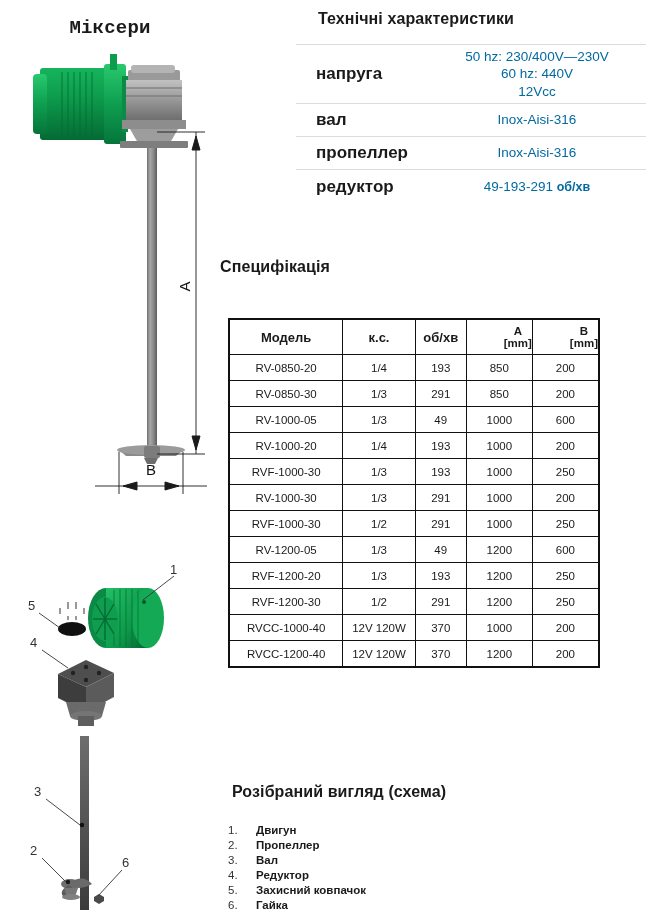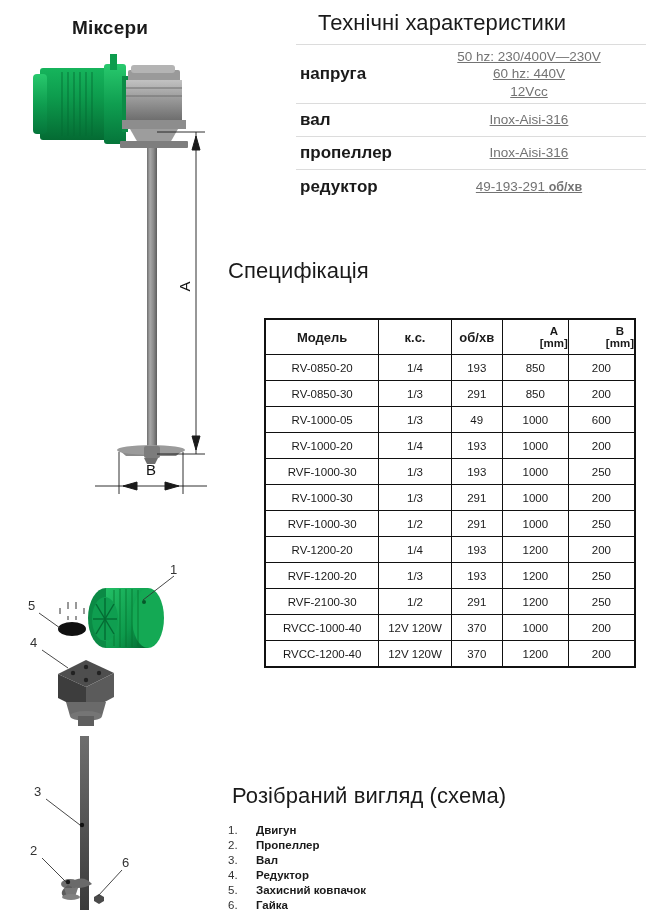--- a/index.html
+++ b/index.html
@@ -10,51 +10,51 @@
     color:#1a1a1a;
     position:relative;
     overflow:hidden;
   }
   .abs{position:absolute;}
 
   
   #mixers-title{
     left:0;top:17px;width:220px;
     text-align:center;
-    font-size:19px;font-weight:bold;letter-spacing:.2px;
+    font-size:19px;font-weight:bold;letter-spacing:.2px;font-family:Liberation Mono, monospace;
   }
 
   
   .sec-head{
-    font-size:22px;font-weight:normal;letter-spacing:.1px;
+    font-size:16px;font-weight:bold;letter-spacing:.1px;
   }
   #tech-title{left:318px;top:10px;}
-  #spec-title{left:228px;top:258px;}
+  #spec-title{left:220px;top:258px;}
   #exploded-title{left:232px;top:783px;text-align:center;}
 
   
   #tech-table{left:296px;top:44px;width:350px;}
   .tech-row{
     position:relative;
     border-top:1px solid #dcdcdc;
     display:flex;align-items:center;
     min-height:30px;
   }
   .tech-row:last-child{border-bottom:none;}
   .tech-key{
     width:112px;flex:0 0 112px;
     font-size:17px;font-weight:bold;
     padding-left:4px;
     line-height:1.15;
+    margin-left:16px;
   }
   .tech-val{
     flex:1;text-align:center;
     font-size:13.5px;line-height:1.28;
-    color:#737373;
-    text-decoration:underline;
+    color:#0369a1;
   }
   .tech-val b{font-weight:bold;font-size:12.5px;}
   #tech-row-voltage{min-height:58px;}
   #tech-row-shaft{min-height:32px;}
   #tech-row-prop{min-height:32px;}
   #tech-row-gear{min-height:34px;}
 
   
   #spec-table{
     left:228px;top:318px;
@@ -75,21 +75,21 @@
     height:34px;
     font-weight:bold;
     font-size:13px;
   }
   #spec-table thead th.small{font-size:11.5px;padding-left:37px;}
   #spec-table col.c-model{width:128px;}
   #spec-table col.c-hp{width:82px;}
   #spec-table col.c-rpm{width:58px;}
   #spec-table col.c-a{width:52px;}
   #spec-table col.c-b{width:52px;}
-  #spec-table{border:2.4px solid #111;margin-left:36px;}
+  #spec-table{border:2.4px solid #111;}
 
   
   #legend{left:228px;top:822px;font-size:11.5px;}
   .legend-row{display:flex;height:15px;align-items:center;}
   .legend-num{width:28px;flex:0 0 28px;color:#333;}
   .legend-label{font-weight:bold;}
   .rot{transform:rotate(-90deg);transform-origin:center center;}
   svg{display:block;}
 </style>
 </head>
@@ -388,35 +388,35 @@
         <td>200</td>
       </tr>
       <tr>
         <td>RVF-1000-30</td>
         <td>1/2</td>
         <td>291</td>
         <td>1000</td>
         <td>250</td>
       </tr>
       <tr>
-        <td>RV-1200-20</td>
-        <td>1/4</td>
-        <td>193</td>
+        <td>RV-1200-05</td>
+        <td>1/3</td>
+        <td>49</td>
         <td>1200</td>
-        <td>200</td>
+        <td>600</td>
       </tr>
       <tr>
         <td>RVF-1200-20</td>
         <td>1/3</td>
         <td>193</td>
         <td>1200</td>
         <td>250</td>
       </tr>
       <tr>
-        <td>RVF-2100-30</td>
+        <td>RVF-1200-30</td>
         <td>1/2</td>
         <td>291</td>
         <td>1200</td>
         <td>250</td>
       </tr>
       <tr>
         <td>RVCC-1000-40</td>
         <td>12V 120W</td>
         <td>370</td>
         <td>1000</td>

